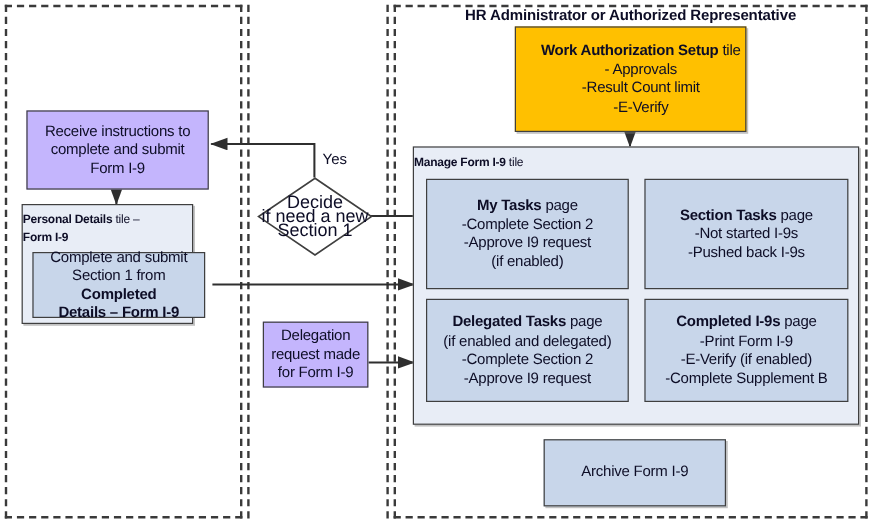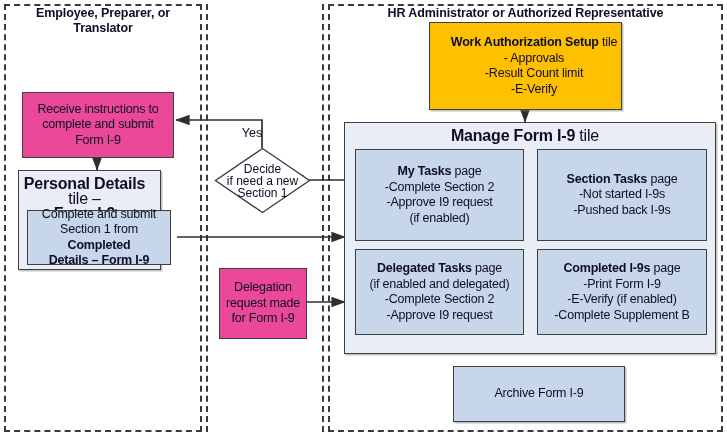--- a/index.html
+++ b/index.html
@@ -9,57 +9,54 @@
 
   
   .lane{position:absolute;border:2px dashed #3a3a3a;box-sizing:border-box;background:transparent;}
   .lane-title{position:absolute;text-align:center;font-weight:bold;font-size:12.5px;
               line-height:15px;letter-spacing:-0.1px;}
 
   
   .box{position:absolute;box-sizing:border-box;border:1.6px solid #3f3f3f;
        display:flex;align-items:center;justify-content:center;text-align:center;
        font-size:12.5px;line-height:15.5px;letter-spacing:-0.2px;}
-  .plain{background:#ec4899;}
+  .plain{background:#c4b5fd;}
   .blue{background:#c8d6ea;}
   .lightblue{background:#e8edf6;}
   .orange{background:#ffc000;}
   .box b{font-weight:bold;}
   .txt{padding:0 3px;width:100%;}
 
   
   .tile-shadow{box-shadow:1.5px 1.5px 0 rgba(120,120,120,.45);}
 
   
-  .tile-head{position:absolute;left:0;right:10px;top:5px;text-align:center;
-             font-size:16px;line-height:15px;}
+  .tile-head{position:absolute;left:0;right:10px;top:5px;text-align:left;
+             font-size:10px;line-height:15px;}
 
   
   .diamond-wrap{position:absolute;}
   .diamond-wrap svg{display:block;}
   .diamond-label{position:absolute;left:0;right:0;top:50%;transform:translateY(-50%);
-                 text-align:center;font-size:12px;line-height:12px;color:#0d0d26;}
+                 text-align:center;font-size:15px;line-height:12px;color:#0d0d26;}
 
   
   #wires{position:absolute;left:0;top:0;width:727px;height:436px;pointer-events:none;}
 
   .edge-label{position:absolute;font-size:12.5px;line-height:14px;}
 </style>
 </head>
 <body>
 
 <div id="stage">
 
   <div class="lane" style="left:4px;top:4px;width:198px;height:428px;"></div>
   <div class="lane" style="left:206px;top:4px;width:118px;height:428px;border-left:2px dashed #3a3a3a;border-right:2px dashed #3a3a3a;border-top:none;border-bottom:none;"></div>
   <div class="lane" style="left:328px;top:4px;width:395px;height:428px;"></div>
 
-  <div class="lane-title" style="left:10px;top:6px;width:186px;">
-    <span>Employee, Preparer, or Translator</span>
-  </div>
   <div class="lane-title" style="left:334px;top:6px;width:383px;">
     <span>HR Administrator or Authorized Representative</span>
   </div>
 
   <svg id="wires">
     <defs>
       <marker id="ah" markerWidth="9" markerHeight="9" refX="8" refY="3.1" orient="auto" markerUnits="strokeWidth">
         <path d="M0,0 L8.5,3.1 L0,6.2 z" fill="#2f2f2f"></path>
       </marker>
     </defs>
@@ -95,36 +92,36 @@
 
     <div class="box blue" style="left:8px;top:39px;width:144px;height:55px;">
       <div class="txt">
         <div>Complete and submit</div>
         <div><span>Section 1 from </span><b>Completed</b></div>
         <div><b>Details – Form I-9</b></div>
       </div>
     </div>
   </div>
 
-  <div class="edge-label" style="left:229px;top:126px;width:46px;text-align:center;">
+  <div class="edge-label" style="left:256px;top:126px;width:46px;text-align:center;">
     <span>Yes</span>
   </div>
 
   <div class="diamond-wrap" style="left:214px;top:147px;width:97px;height:67px;">
     <svg width="97" height="67" viewBox="0 0 97 67">
       <polygon points="48.5,1.5 95.5,33.5 48.5,65.5 1.5,33.5" fill="#ffffff" stroke="#3f3f3f" stroke-width="1.4"></polygon>
     </svg>
     <div class="diamond-label">
       <div>Decide</div>
       <div>if need a new</div>
       <div>Section 1</div>
     </div>
   </div>
 
-  <div class="box plain" style="left:219px;top:268px;width:88px;height:71px;">
+  <div class="box plain" style="left:219px;top:268px;width:88px;height:55px;">
     <div class="txt">
       <div>Delegation</div>
       <div>request made</div>
       <div>for Form I-9</div>
     </div>
   </div>
 
   <div class="box orange tile-shadow" style="left:429px;top:22px;width:193px;height:88px;padding-left:17px;">
     <div class="txt">
       <div><b>Work Authorization Setup</b><span> tile</span></div>
@@ -168,17 +165,17 @@
     <div class="box blue" style="left:192px;top:126px;width:170px;height:86px;">
       <div class="txt">
         <div><b>Completed I-9s</b><span> page</span></div>
         <div>-Print Form I-9</div>
         <div>-E-Verify (if enabled)</div>
         <div>-Complete Supplement B</div>
       </div>
     </div>
   </div>
 
-  <div class="box blue tile-shadow" style="left:453px;top:366px;width:172px;height:56px;">
+  <div class="box blue tile-shadow" style="left:453px;top:366px;width:152px;height:56px;">
     <div class="txt">Archive Form I-9</div>
   </div>
 
 </div>
 
 </body></html>

